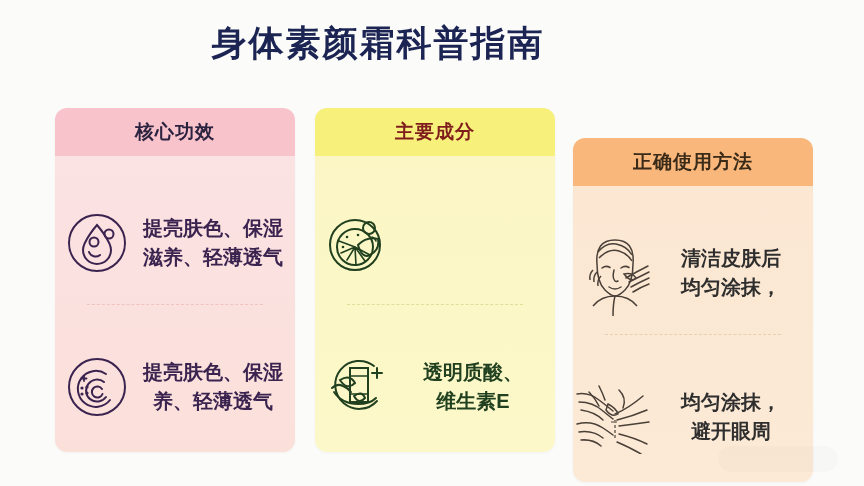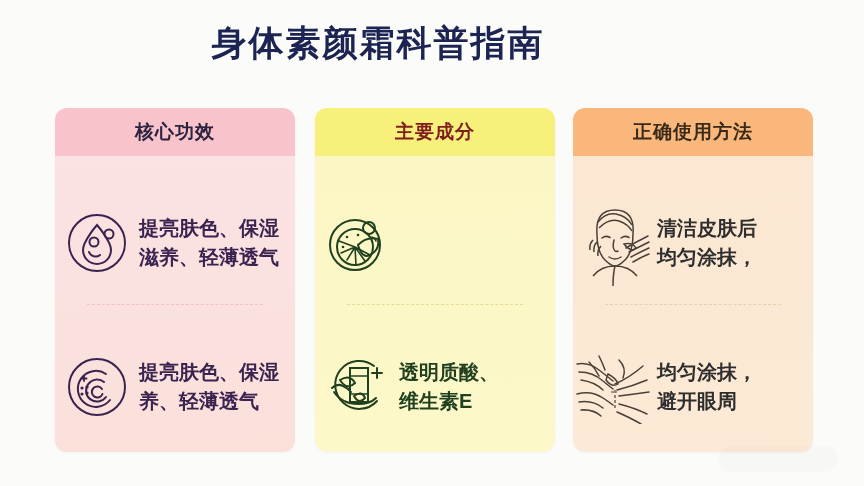--- a/index.html
+++ b/index.html
@@ -21,34 +21,34 @@
     font-weight:bold;
     letter-spacing:2px;
     color:#1b2452;
     line-height:1.2;
     margin-left:16px;
   }
 
   
   .cards{
     position:absolute;
-    top:108px;left:0;width:864px;height:346px;
+    top:108px;left:0;width:864px;height:346px;text-align:center;
   }
   .card{
     position:absolute;
     top:0;
     width:240px;
     height:344px;
     border-radius:12px;
     overflow:hidden;
     box-shadow:0 1px 3px rgba(0,0,0,0.04);
   }
   #card-0{left:55px;}
   #card-1{left:315px;}
-  #card-2{left:573px;}
+  #card-2{left:573px;margin-top:30px;}
 
   .card-header{
     height:48px;
     display:flex;align-items:center;justify-content:center;
     font-size:19px;
     font-weight:bold;
     letter-spacing:1px;
   }
   .card-body{
     height:296px;

